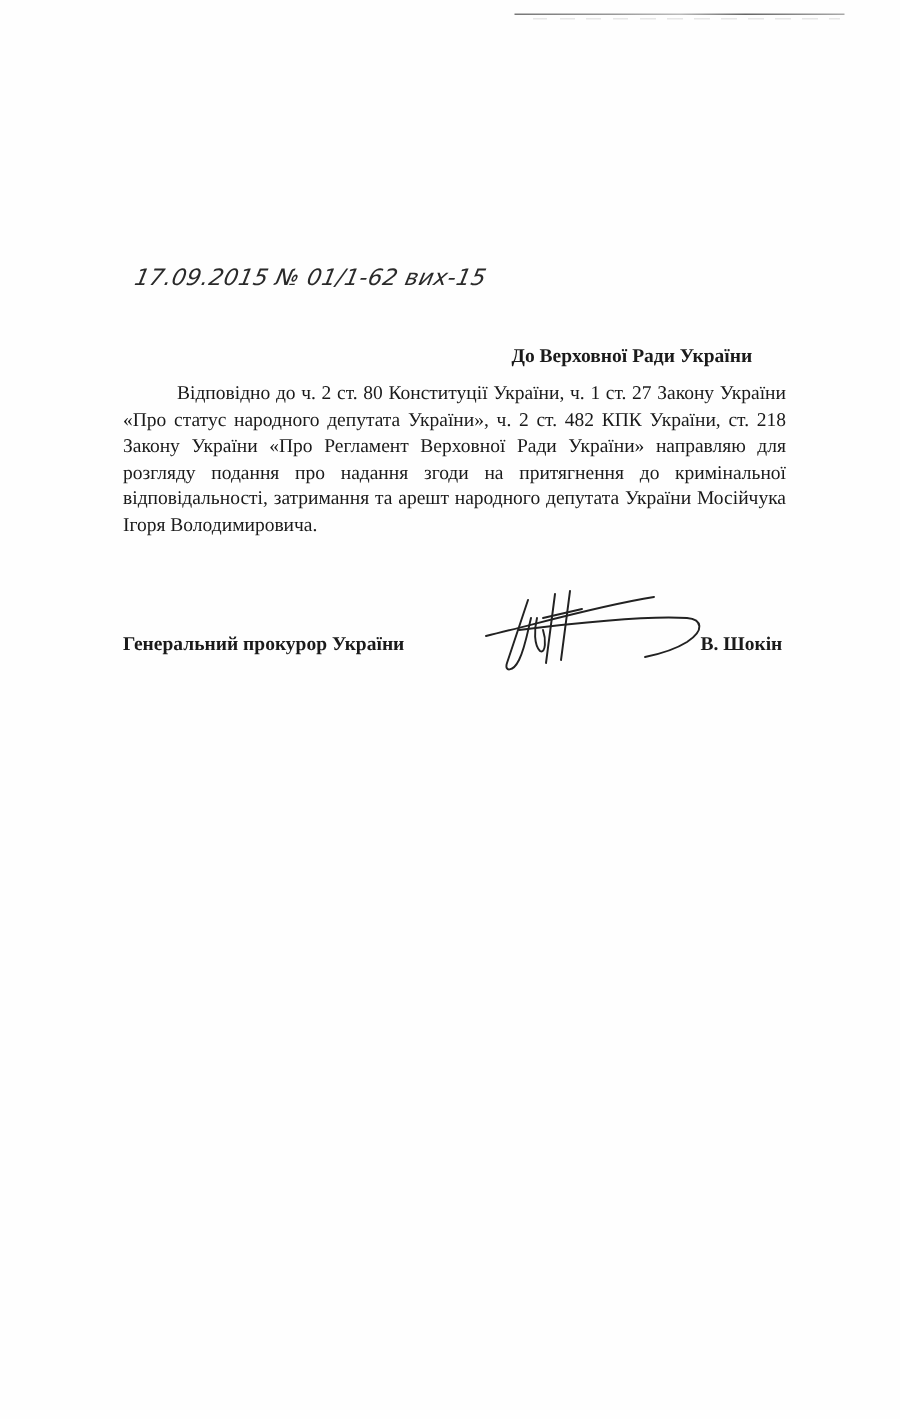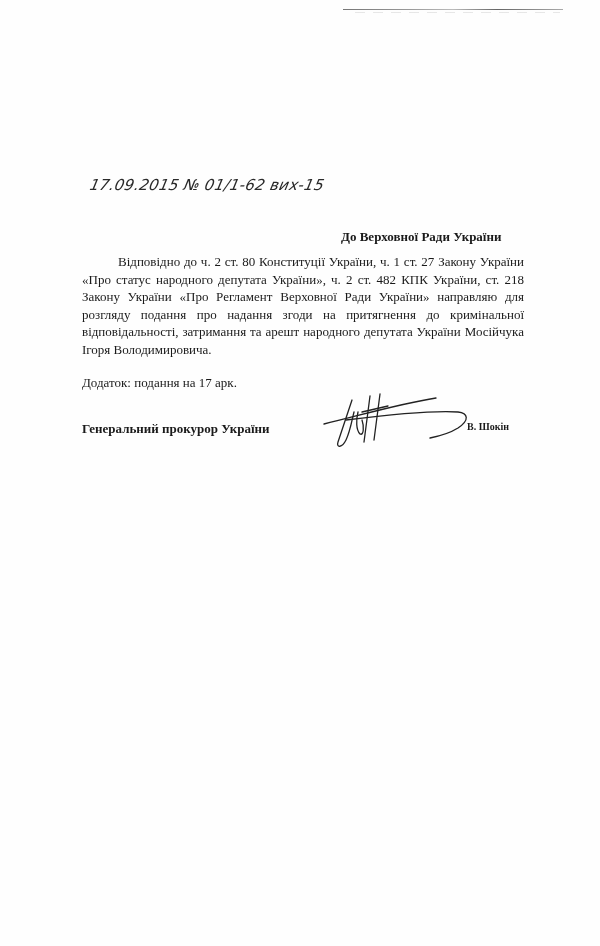--- a/index.html
+++ b/index.html
@@ -91,38 +91,37 @@
       left: 318px;
       top: 390px;
       width: 160px;
       height: 62px;
     }
     .signer-name {
       position: absolute;
       left: 467px;
       top: 421px;
       font-weight: bold;
-      font-size: 10px;
+      font-size: 13px;
       white-space: nowrap;
     }
   </style>
 </head>
 <body>
 
 <div class="page">
   <div class="top-rule"></div>
   <div class="top-rule-2"></div>
 
   <div class="handwritten">17.09.2015 № 01/1-62 вих-15</div>
 
   <div class="addressee">До Верховної Ради України</div>
 
   <p class="body-text">Відповідно до ч. 2 ст. 80 Конституції України, ч. 1 ст. 27 Закону України «Про статус народного депутата України»,  ч. 2 ст. 482 КПК України, ст. 218 Закону України «Про Регламент Верховної Ради України» направляю для розгляду подання про надання згоди на притягнення до кримінальної відповідальності, затримання та арешт народного депутата України Мосійчука Ігоря Володимировича.</p>
 
-  <div class="attachment">Додаток: подання на 17 арк.</div>
 
   <div class="signer-title">Генеральний прокурор України</div>
 
   <svg class="signature" viewBox="0 0 160 62">
     <g fill="none" stroke="#222" stroke-width="1.3" stroke-linecap="round" stroke-linejoin="round">
 
       <path d="M6 34 C 40 26, 80 14, 118 8"></path>
       <path d="M28 30 C 60 26, 110 20, 140 22 C 150 23, 152 30, 140 38 C 132 43, 122 46, 112 48"></path>
 
       <path d="M34 10 C 30 22, 24 40, 20 52 C 18 58, 24 58, 28 50 C 32 42, 34 30, 36 22"></path>

